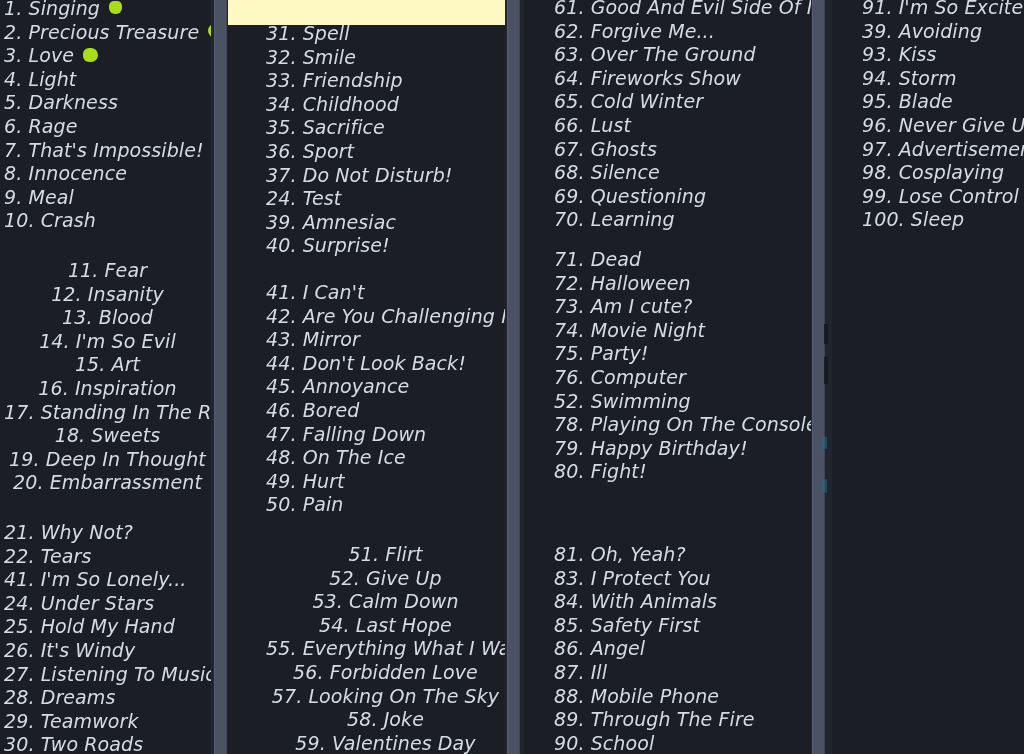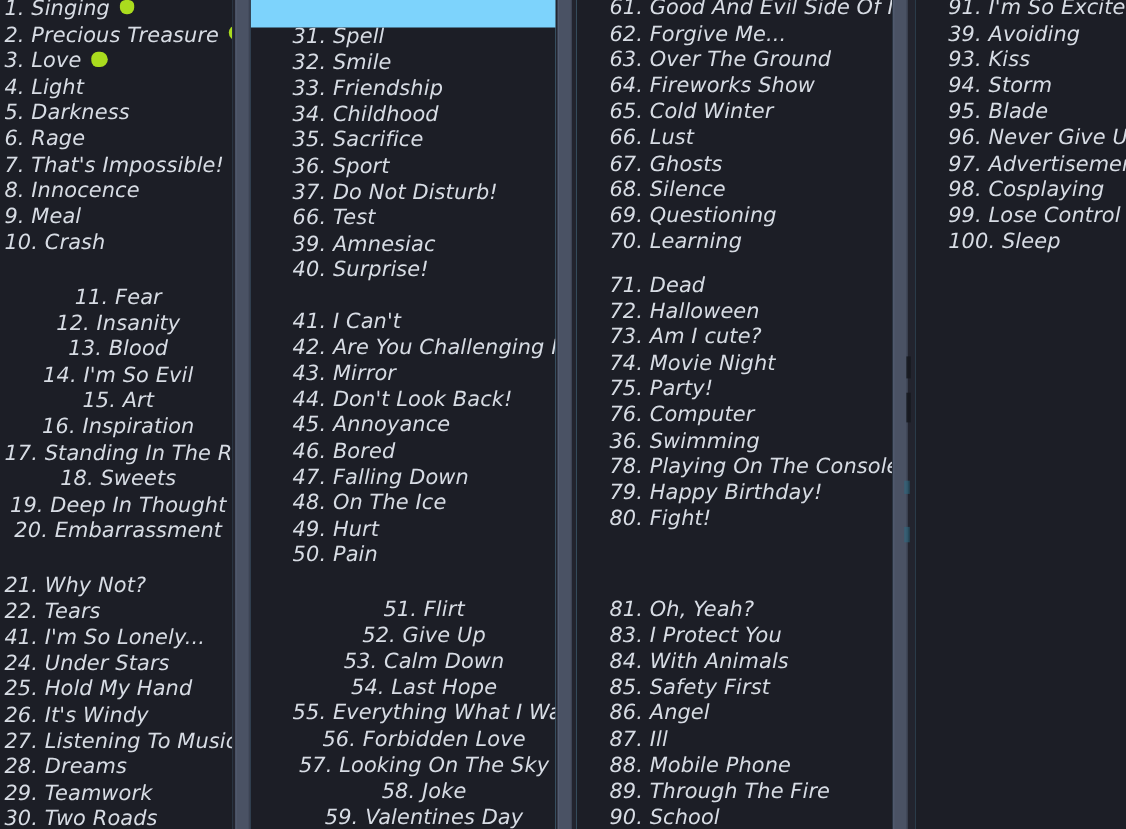--- a/index.html
+++ b/index.html
@@ -4,21 +4,21 @@
 <style>
   html, body {
     margin: 0;
     padding: 0;
     background: #1c1e26;
   }
   #root {
     position: relative;
     width: 1024px;
     height: 754px;
-    background: #7dd3fc;
+    background: #fef9c3;
     overflow: hidden;
     font-family: "DejaVu Sans", sans-serif;
   }
 
   
   .col {
     position: absolute;
     top: 0;
     height: 754px;
     overflow: hidden;
@@ -139,21 +139,21 @@
     </div>
   <div class="col col-2">
       <div class="group" style="top: -3px;">
         <div class="item"><span>31. Spell</span></div>
         <div class="item"><span>32. Smile</span></div>
         <div class="item"><span>33. Friendship</span></div>
         <div class="item"><span>34. Childhood</span></div>
         <div class="item"><span>35. Sacrifice</span></div>
         <div class="item"><span>36. Sport</span></div>
         <div class="item"><span>37. Do Not Disturb!</span></div>
-        <div class="item"><span>66. Test</span></div>
+        <div class="item"><span>24. Test</span></div>
         <div class="item"><span>39. Amnesiac</span></div>
         <div class="item"><span>40. Surprise!</span></div>
       </div>
       <div class="group" style="top: 256px;">
         <div class="item"><span>41. I Can't</span></div>
         <div class="item"><span>42. Are You Challenging Me?</span></div>
         <div class="item"><span>43. Mirror</span></div>
         <div class="item"><span>44. Don't Look Back!</span></div>
         <div class="item"><span>45. Annoyance</span></div>
         <div class="item"><span>46. Bored</span></div>
@@ -188,21 +188,21 @@
         <div class="item"><span>69. Questioning</span></div>
         <div class="item"><span>70. Learning</span></div>
       </div>
       <div class="group" style="top: 248px;">
         <div class="item"><span>71. Dead</span></div>
         <div class="item"><span>72. Halloween</span></div>
         <div class="item"><span>73. Am I cute?</span></div>
         <div class="item"><span>74. Movie Night</span></div>
         <div class="item"><span>75. Party!</span></div>
         <div class="item"><span>76. Computer</span></div>
-        <div class="item"><span>36. Swimming</span></div>
+        <div class="item"><span>52. Swimming</span></div>
         <div class="item"><span>78. Playing On The Console</span></div>
         <div class="item"><span>79. Happy Birthday!</span></div>
         <div class="item"><span>80. Fight!</span></div>
       </div>
       <div class="group" style="top: 543px;">
         <div class="item"><span>81. Oh, Yeah?</span></div>
         <div class="item"><span>83. I Protect You</span></div>
         <div class="item"><span>84. With Animals</span></div>
         <div class="item"><span>85. Safety First</span></div>
         <div class="item"><span>86. Angel</span></div>

